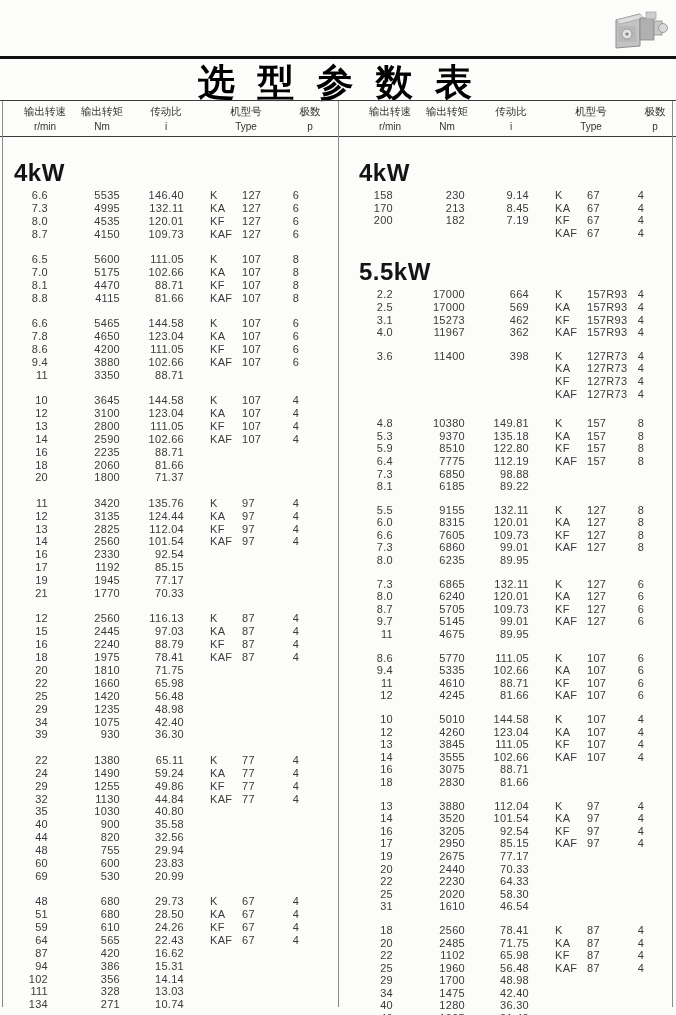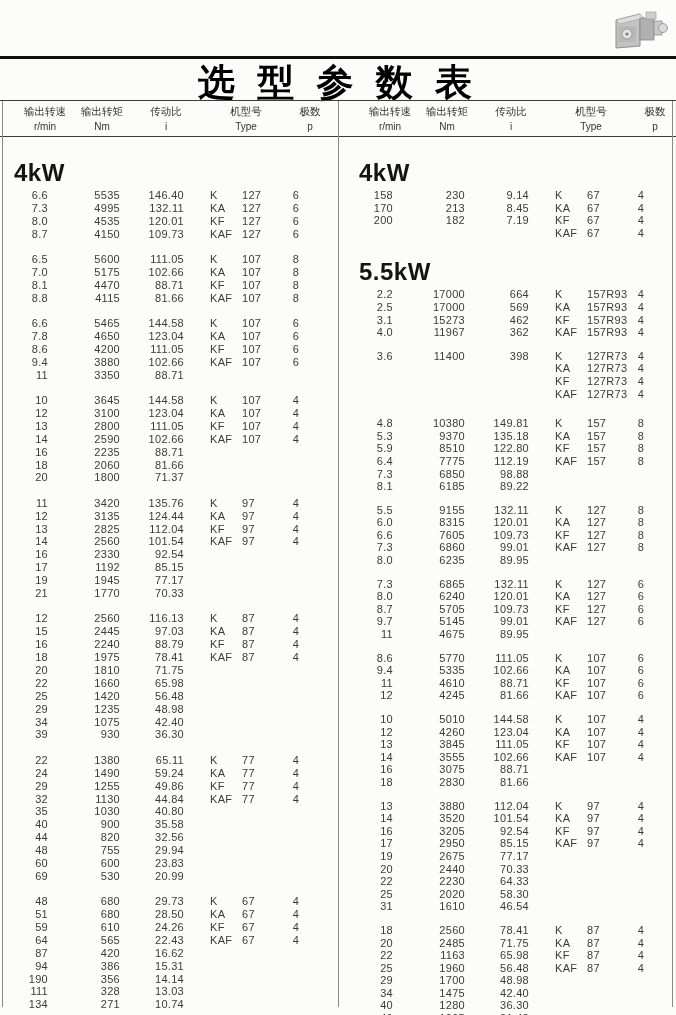--- a/index.html
+++ b/index.html
@@ -567,21 +567,21 @@
           </div>
           <div class="row">
             <span class="c-speed">94</span>
             <span class="c-torque">386</span>
             <span class="c-ratio">15.31</span>
             <span class="c-prefix"></span>
             <span class="c-size"></span>
             <span class="c-poles"></span>
           </div>
           <div class="row">
-            <span class="c-speed">190</span>
+            <span class="c-speed">102</span>
             <span class="c-torque">356</span>
             <span class="c-ratio">14.14</span>
             <span class="c-prefix"></span>
             <span class="c-size"></span>
             <span class="c-poles"></span>
           </div>
           <div class="row">
             <span class="c-speed">111</span>
             <span class="c-torque">328</span>
             <span class="c-ratio">13.03</span>
@@ -1016,21 +1016,21 @@
           <div class="row">
             <span class="c-speed">20</span>
             <span class="c-torque">2485</span>
             <span class="c-ratio">71.75</span>
             <span class="c-prefix">KA</span>
             <span class="c-size">87</span>
             <span class="c-poles">4</span>
           </div>
           <div class="row">
             <span class="c-speed">22</span>
-            <span class="c-torque">1163</span>
+            <span class="c-torque">1102</span>
             <span class="c-ratio">65.98</span>
             <span class="c-prefix">KF</span>
             <span class="c-size">87</span>
             <span class="c-poles">4</span>
           </div>
           <div class="row">
             <span class="c-speed">25</span>
             <span class="c-torque">1960</span>
             <span class="c-ratio">56.48</span>
             <span class="c-prefix">KAF</span>

